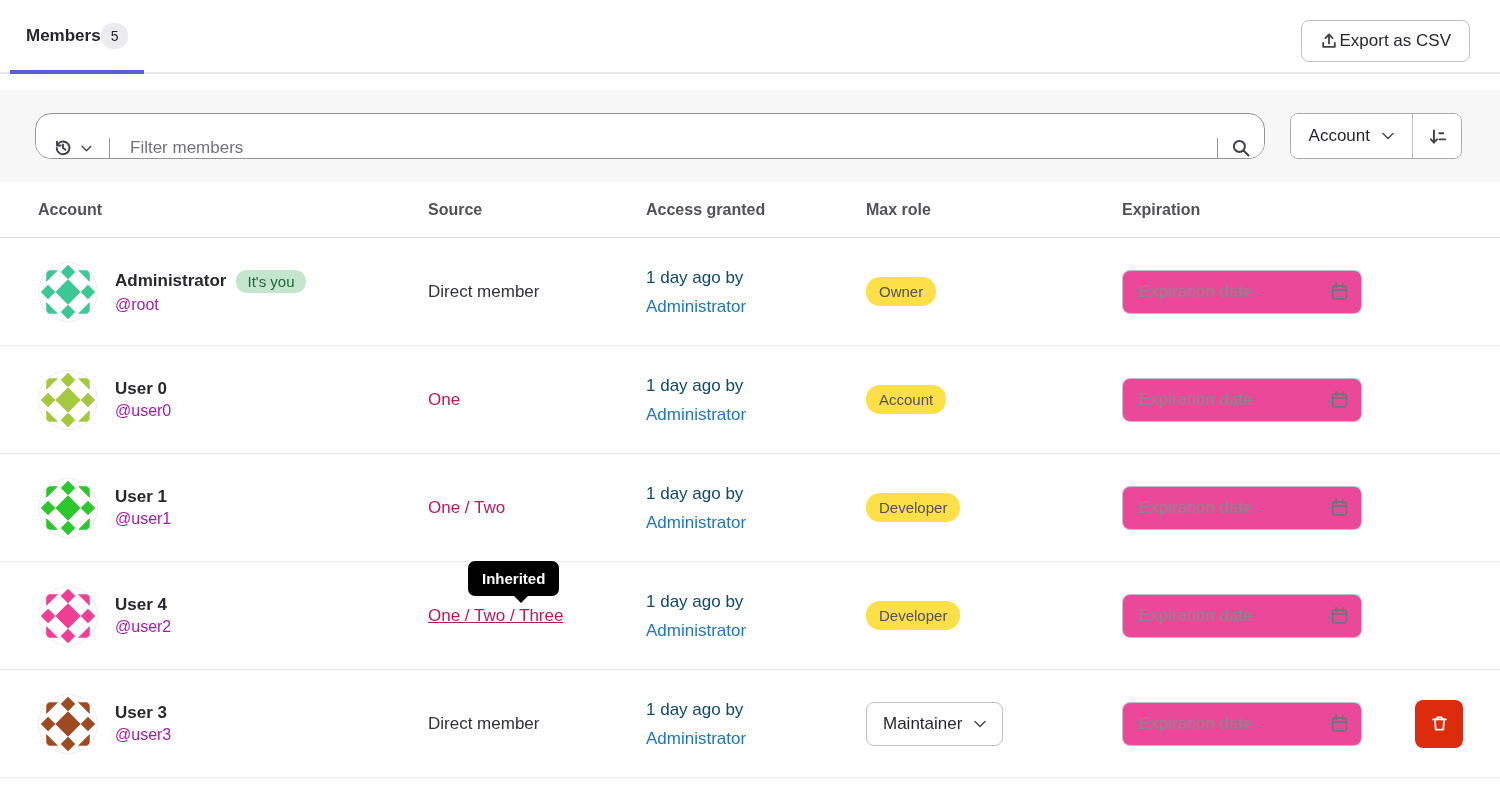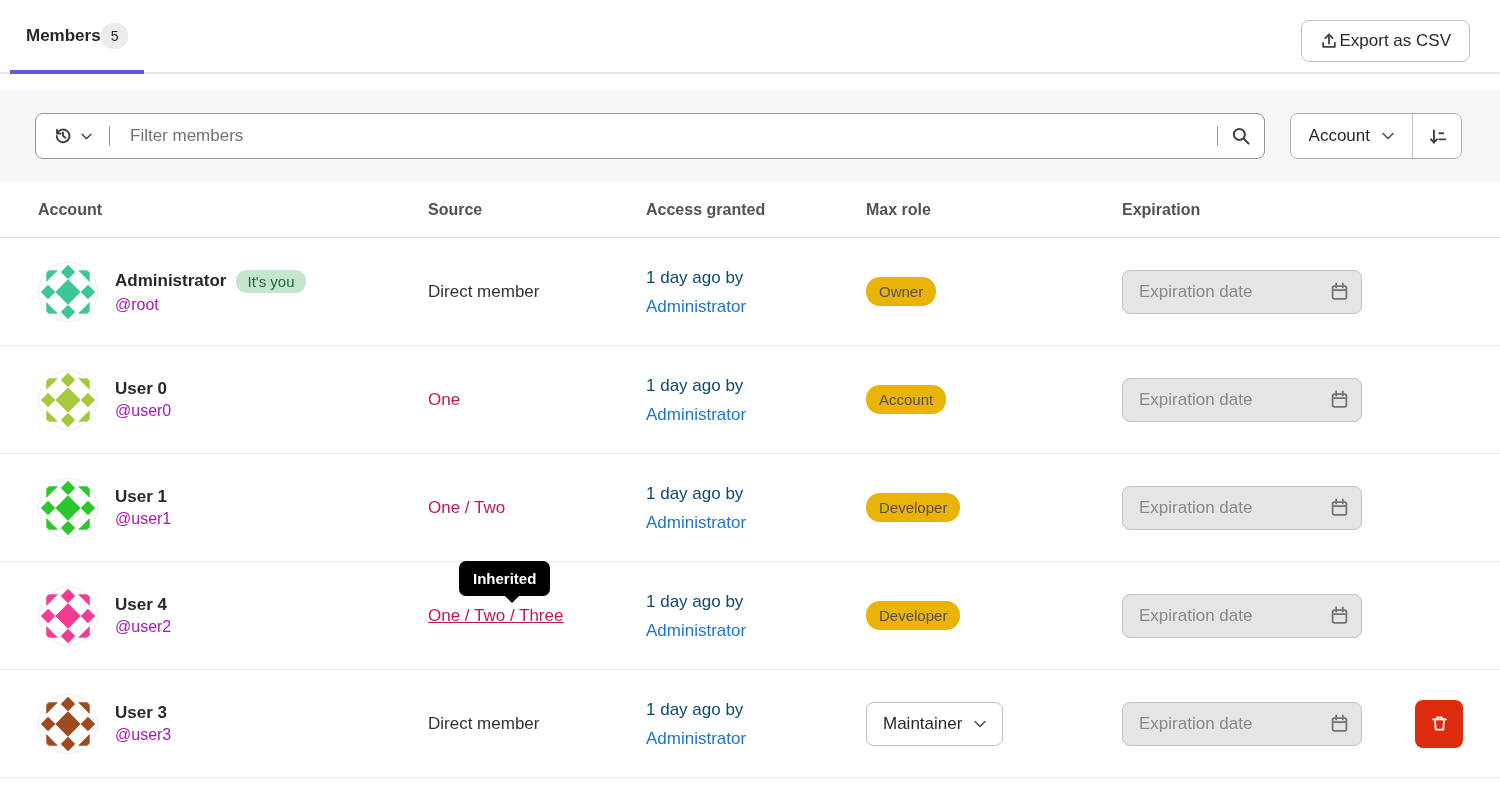--- a/index.html
+++ b/index.html
@@ -72,24 +72,24 @@
     background: #f7f7f8;
     display: flex;
     align-items: center;
     padding: 0 38px 0 35px;
     gap: 25px;
   }
   .filter-group {
     flex: 1;
     height: 46px;
     display: flex;
-    align-items: center;
+    align-items: flex-end;
     background: #fff;
     border: 1px solid #95949a;
-    border-radius: 8px;
+    border-radius: 16px;
     overflow: hidden;
   }
   .history-btn {
     width: 74px;
     display: flex;
     align-items: center;
     justify-content: center;
     gap: 8px;
     background: #fff;
     border: none;
@@ -197,21 +197,21 @@
   .username { font-size: 16px; color: #a21caf; margin-top: 3px; }
 
   
   .source-wrap { position: relative; display: inline-block; }
   a.source-link { color: #be185d; text-decoration: none; }
   a.source-link.underline { text-decoration: underline; }
   .source-text { color: #333238; }
   .gl-tooltip {
     position: absolute;
     bottom: calc(100% + 10px);
-    left: 31px;
+    left: 40px;
     background: #000;
     color: #fff;
     font-size: 15px;
     font-weight: 700;
     padding: 9px 14px;
     border-radius: 7px;
     white-space: nowrap;
     z-index: 5;
   }
   .gl-tooltip::after {
@@ -225,21 +225,21 @@
   }
 
   
   .cell-access { line-height: 29px; }
   .access-time { color: #0c4a6e; }
   a.access-by { color: #1f75cb; text-decoration: none; }
 
   
   .role-badge {
     display: inline-block;
-    background: #eab308;
+    background: #fde047;
     color: #535158;
     font-size: 15px;
     padding: 6px 13px;
     border-radius: 14px;
   }
   .role-dropdown {
     height: 44px;
     display: inline-flex;
     align-items: center;
     gap: 12px;
@@ -252,21 +252,21 @@
     color: #28272d;
     cursor: pointer;
   }
 
   
   .date-field {
     width: 240px;
     height: 44px;
     display: flex;
     align-items: center;
-    background: #e5e5e5;
+    background: #ec4899;
     border: 1px solid #c2c1c7;
     border-radius: 8px;
     padding: 0 12px 0 0;
   }
   .date-input {
     flex: 1;
     min-width: 0;
     border: none;
     outline: none;
     background: transparent;

